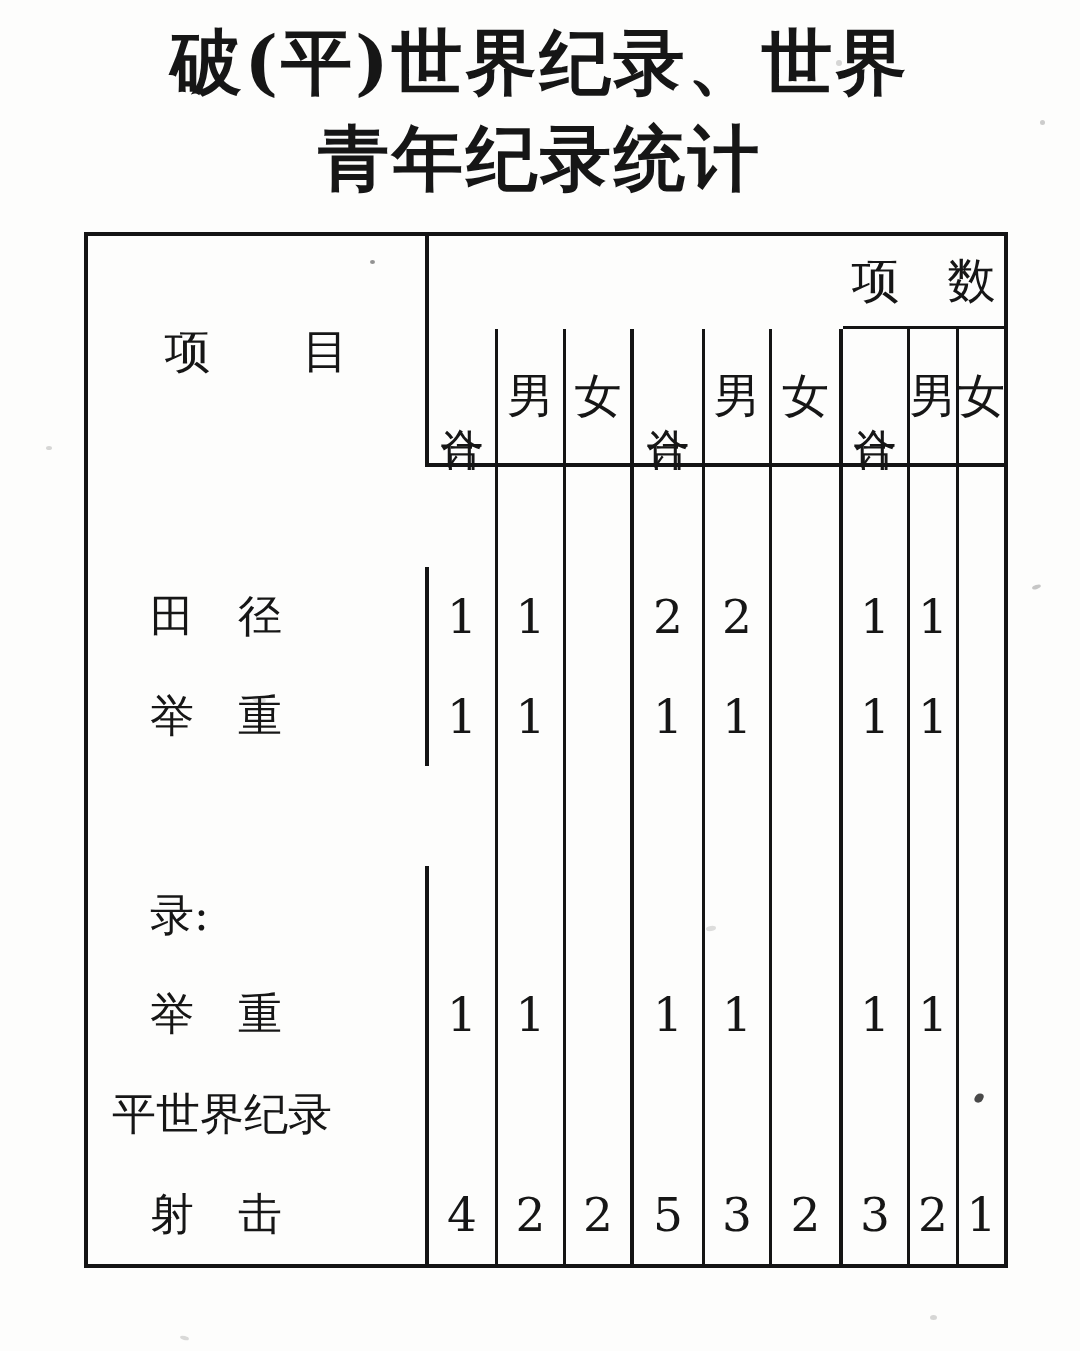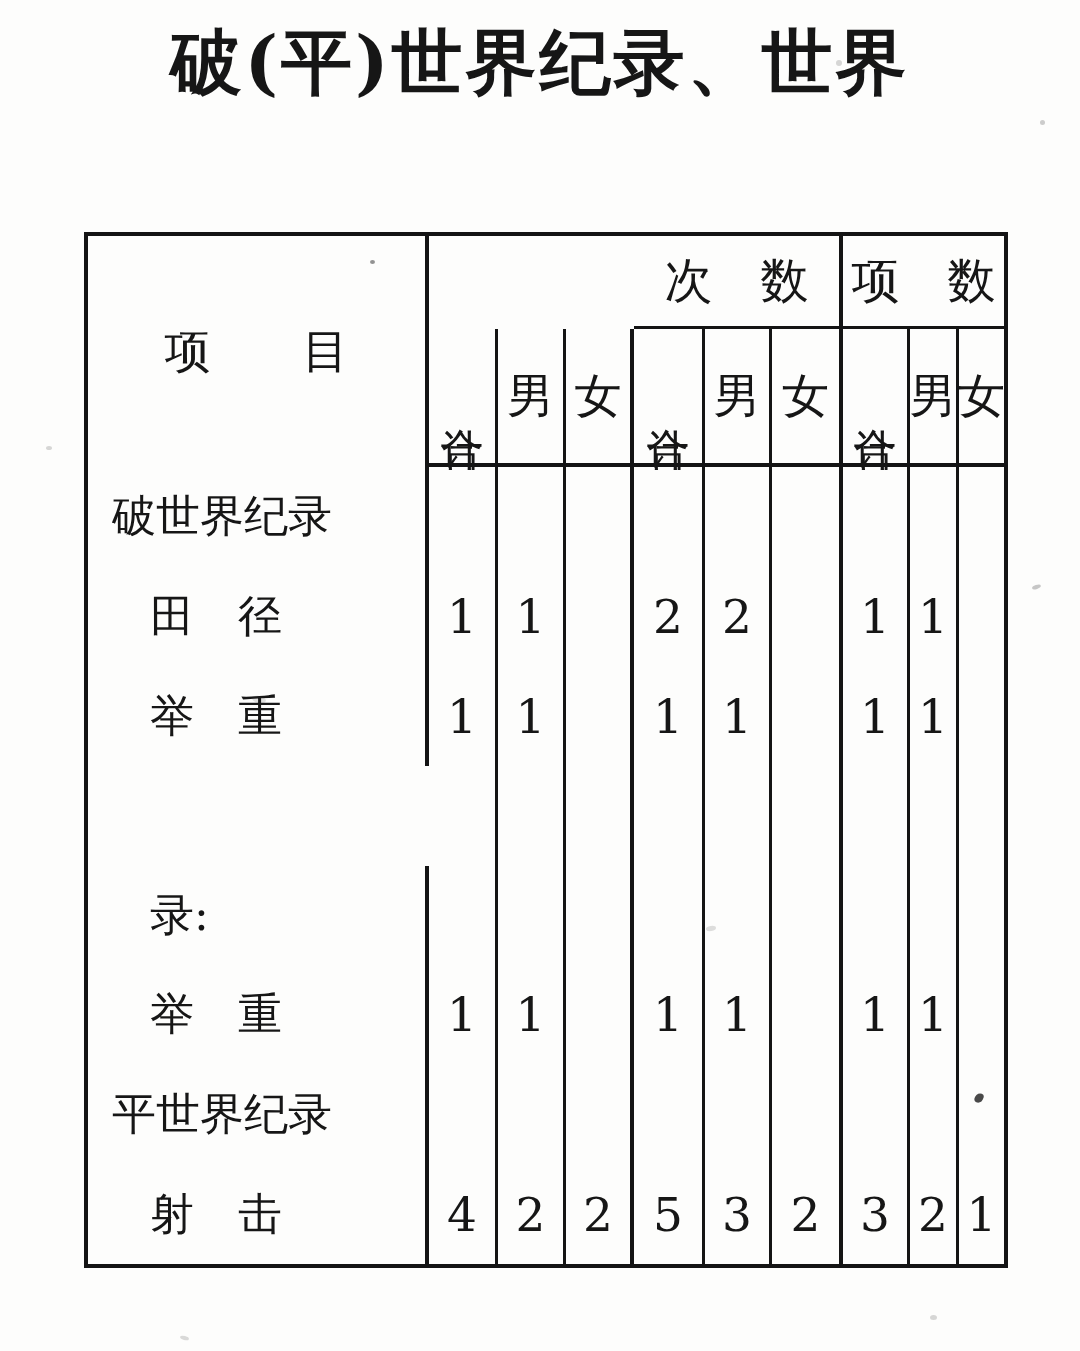--- a/index.html
+++ b/index.html
@@ -84,46 +84,45 @@
   .s9 { left: 46px;  top: 446px;  width: 6px;  height: 4px;  opacity: .2; }
   .s10{ left: 836px; top: 60px;   width: 6px;  height: 6px;  opacity: .2; }
 </style>
 </head>
 <body>
 
 <div class="page">
 
   <div class="title">
     <div>破(平)世界纪录、世界</div>
+    <div>青年纪录统计</div>
   </div>
 
   <div class="stat-table">
 
     <div class="cell corner vrb">项　　目</div>
 
-    <div class="cell group hb vrb" style="grid-column: 5 / 8;">次　数</div>
     <div class="cell group hb" style="grid-column: 8 / 11;">项　数</div>
 
     <div class="cell sub hb2 vr" style="grid-column: 2;">
         <span class="vert">合计</span>
       </div>
     <div class="cell sub hb2 vr" style="grid-column: 3;">男</div>
     <div class="cell sub hb2 vrb" style="grid-column: 4;">女</div>
     <div class="cell sub hb2 vr" style="grid-column: 5;">
         <span class="vert">合计</span>
       </div>
     <div class="cell sub hb2 vr" style="grid-column: 6;">男</div>
     <div class="cell sub hb2 vrb" style="grid-column: 7;">女</div>
     <div class="cell sub hb2 vr" style="grid-column: 8;">
         <span class="vert">合计</span>
       </div>
     <div class="cell sub hb2 vr" style="grid-column: 9;">男</div>
     <div class="cell sub hb2" style="grid-column: 10;">女</div>
 
-    <div class="cell label-cell pad-section vrb" style="grid-row:3;grid-column:1;">破世界纪录</div>
     <div class="cell num-cell vr" style="grid-row:3;grid-column:2;"></div>
     <div class="cell num-cell vr" style="grid-row:3;grid-column:3;"></div>
     <div class="cell num-cell vrb" style="grid-row:3;grid-column:4;"></div>
     <div class="cell num-cell vr" style="grid-row:3;grid-column:5;"></div>
     <div class="cell num-cell vr" style="grid-row:3;grid-column:6;"></div>
     <div class="cell num-cell vrb" style="grid-row:3;grid-column:7;"></div>
     <div class="cell num-cell vr" style="grid-row:3;grid-column:8;"></div>
     <div class="cell num-cell vr" style="grid-row:3;grid-column:9;"></div>
     <div class="cell num-cell" style="grid-row:3;grid-column:10;"></div>
 

